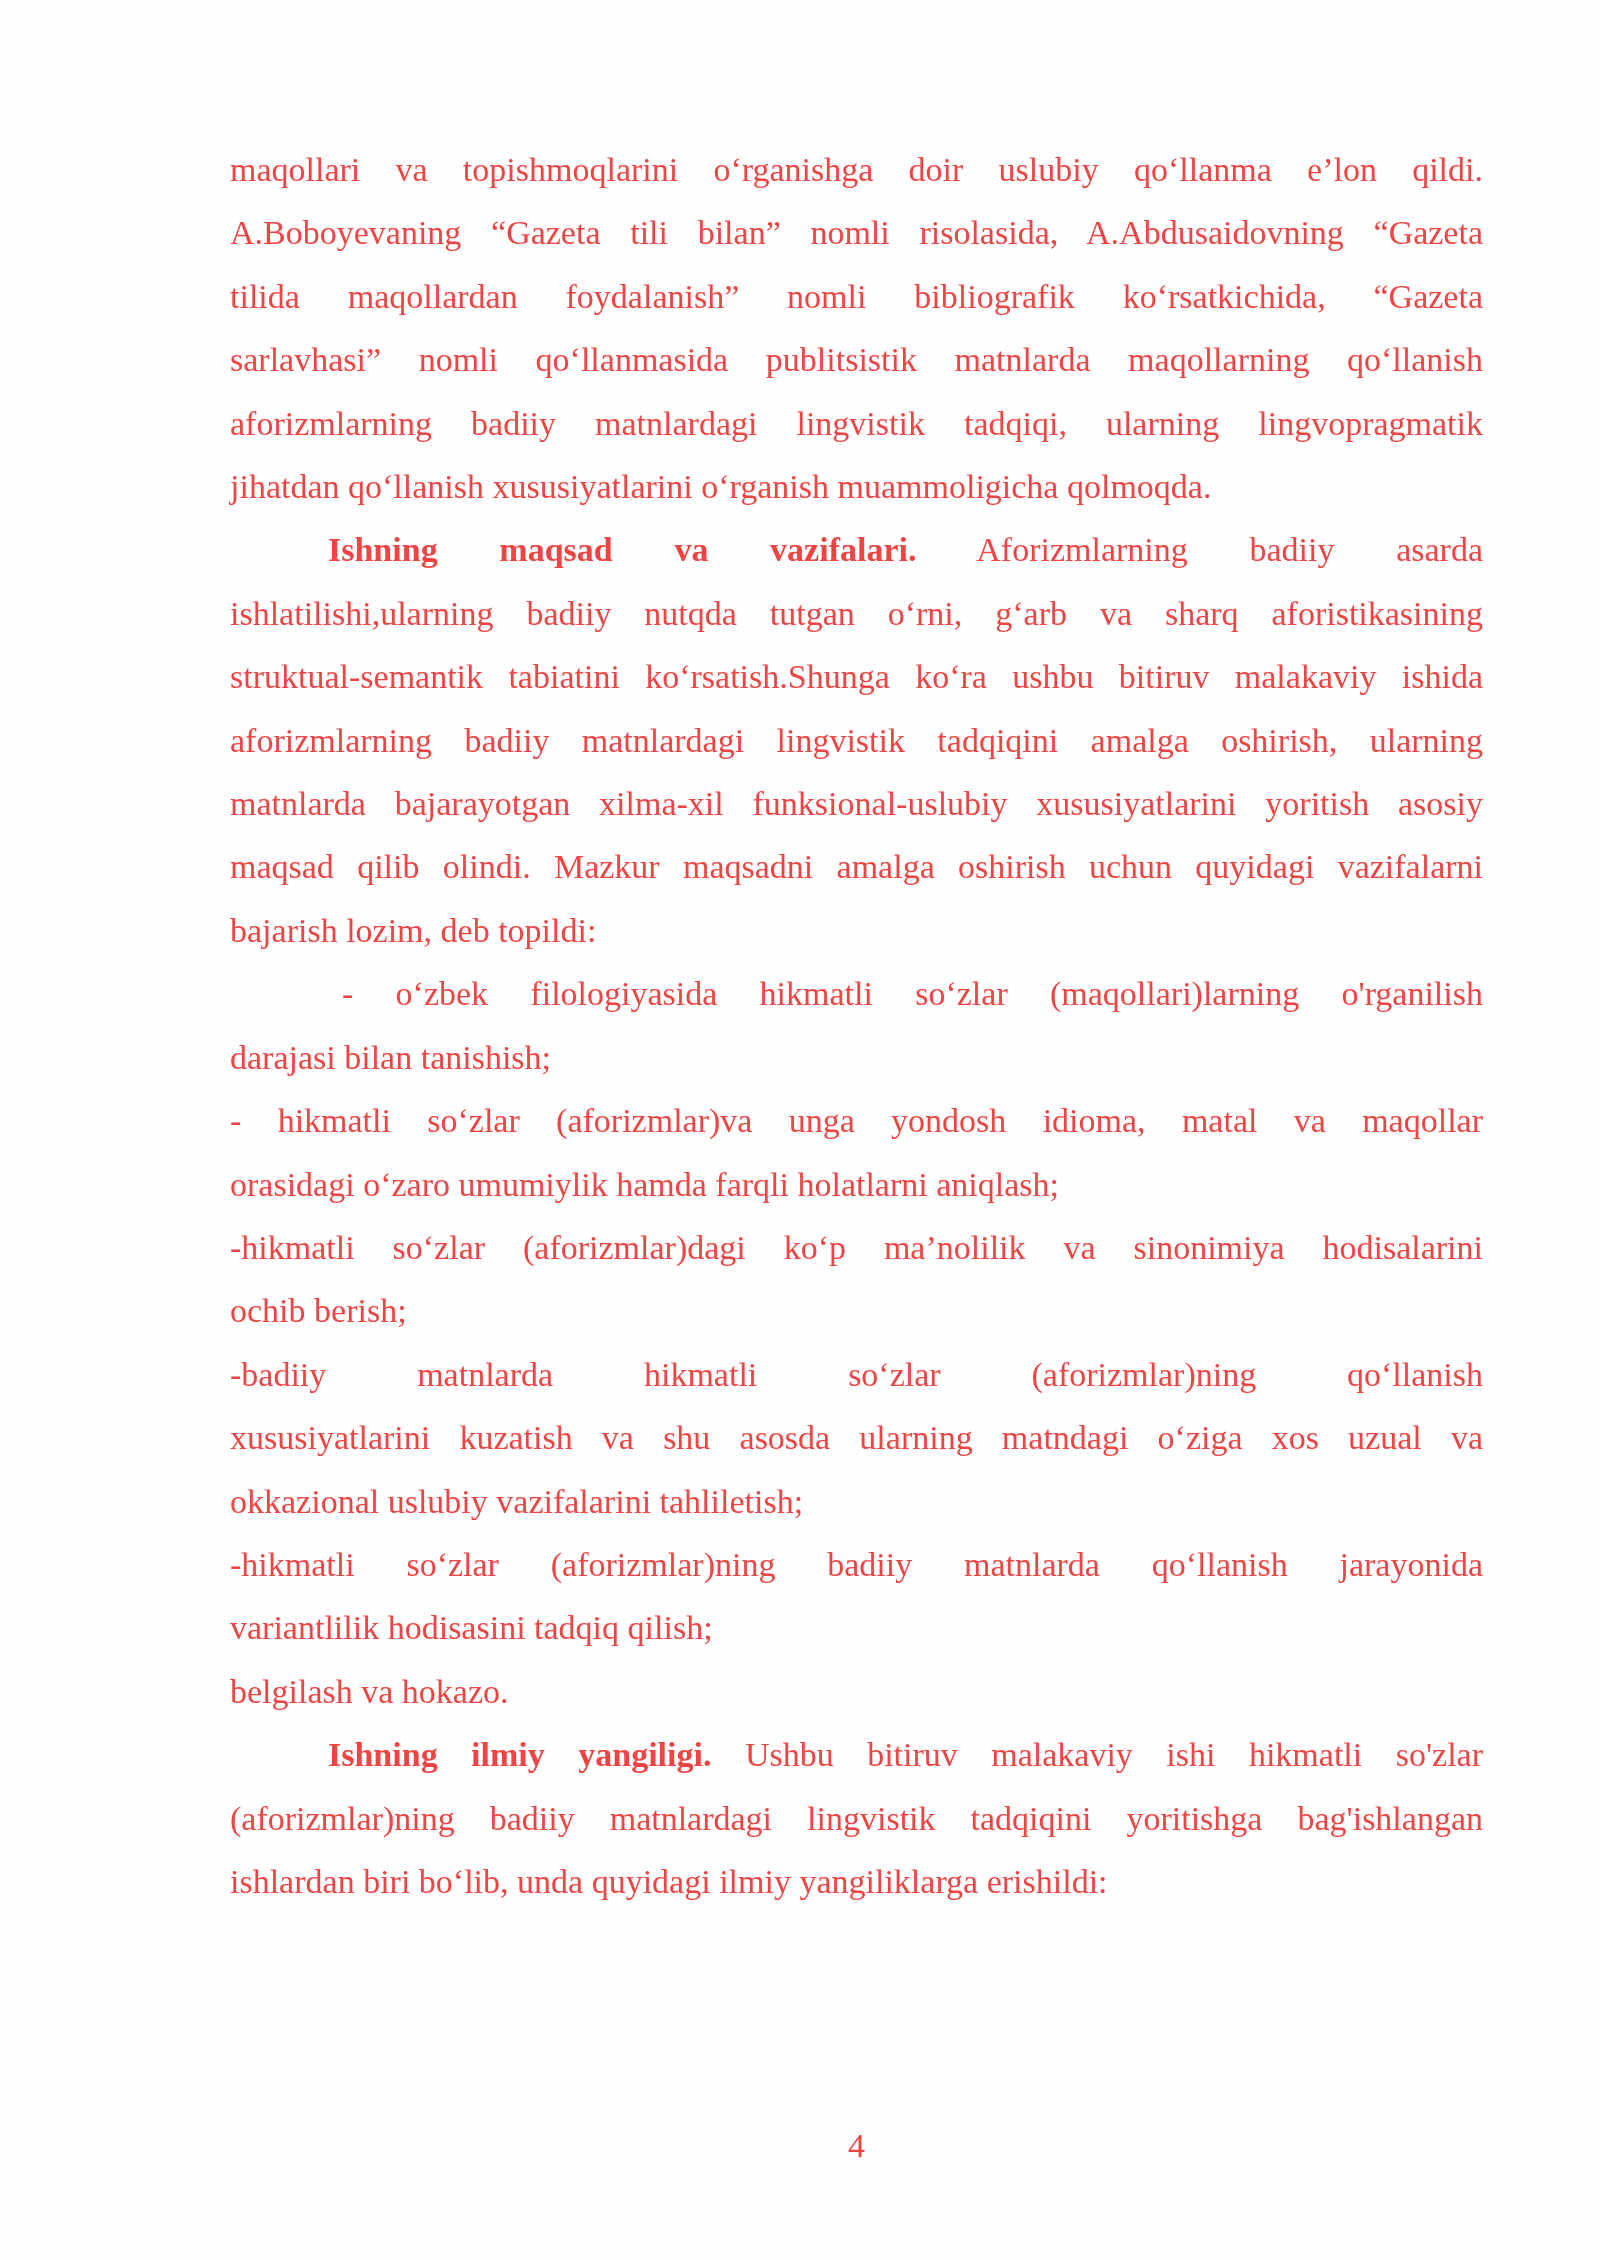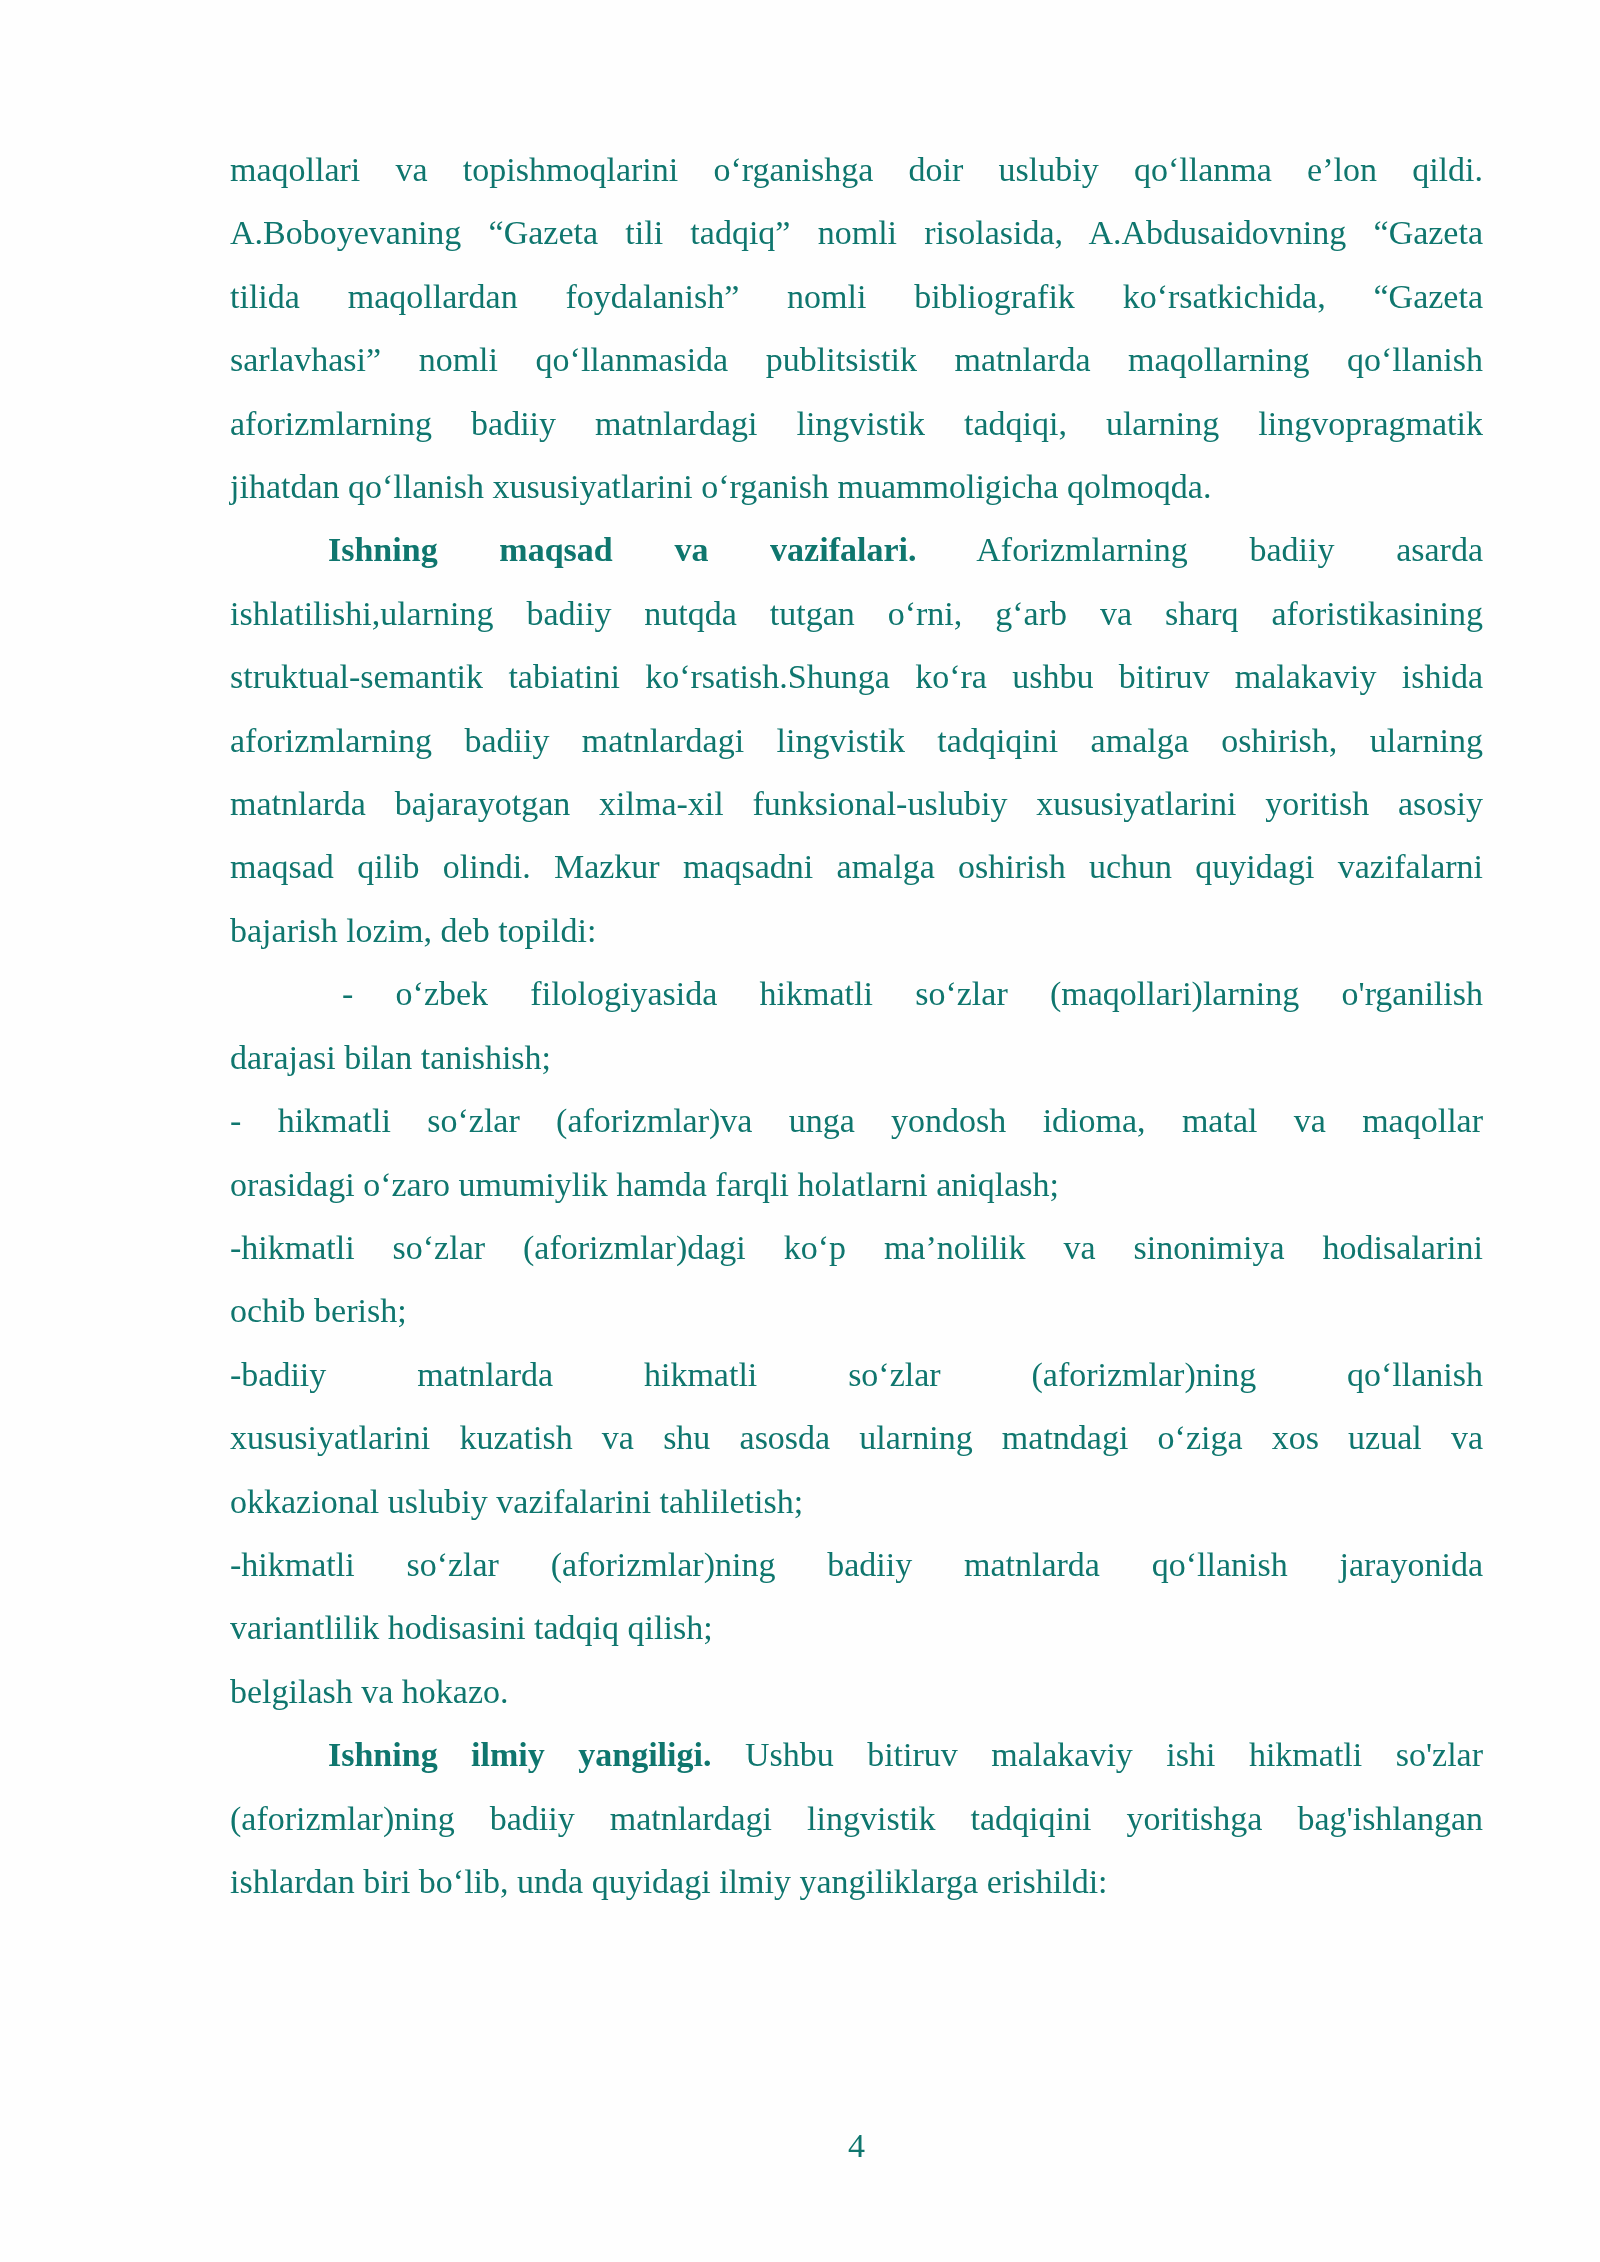--- a/index.html
+++ b/index.html
@@ -5,21 +5,21 @@
   html, body {
     margin: 0;
     padding: 0;
     background: #ffffff;
   }
   .page {
     position: relative;
     width: 1600px;
     height: 2262px;
     background: #fefefe;
-    color: #0f766e;
+    color: #ef4444;
     font-family: "Liberation Serif", "DejaVu Serif", serif;
     font-size: 34px;
     line-height: 63.4px;
     overflow: hidden;
   }
   .content {
     position: absolute;
     left: 230px;
     top: 138px;
     width: 1253px;
@@ -44,21 +44,21 @@
     width: 1253px;
     text-align: center;
   }
 </style>
 </head>
 <body>
 
 <div class="page">
   <div class="content">
     <div class="ln">maqollari va topishmoqlarini o‘rganishga doir uslubiy qo‘llanma e’lon qildi.</div>
-    <div class="ln">A.Boboyevaning “Gazeta tili tadqiq” nomli risolasida, A.Abdusaidovning “Gazeta</div>
+    <div class="ln">A.Boboyevaning “Gazeta tili bilan” nomli risolasida, A.Abdusaidovning “Gazeta</div>
     <div class="ln">tilida maqollardan foydalanish” nomli bibliografik ko‘rsatkichida, “Gazeta</div>
     <div class="ln">sarlavhasi” nomli qo‘llanmasida publitsistik matnlarda maqollarning qo‘llanish</div>
     <div class="ln">aforizmlarning badiiy matnlardagi lingvistik tadqiqi, ularning lingvopragmatik</div>
     <div class="ln last">jihatdan qo‘llanish xususiyatlarini o‘rganish muammoligicha qolmoqda.</div>
     <div class="ln ind"><span class="b">Ishning maqsad va vazifalari.</span><span> Aforizmlarning badiiy asarda</span></div>
     <div class="ln">ishlatilishi,ularning badiiy nutqda tutgan o‘rni, g‘arb va sharq aforistikasining</div>
     <div class="ln">struktual-semantik tabiatini ko‘rsatish.Shunga ko‘ra ushbu bitiruv malakaviy ishida</div>
     <div class="ln">aforizmlarning badiiy matnlardagi lingvistik tadqiqini amalga oshirish, ularning</div>
     <div class="ln">matnlarda bajarayotgan xilma-xil funksional-uslubiy xususiyatlarini yoritish asosiy</div>
     <div class="ln">maqsad qilib olindi. Mazkur maqsadni amalga oshirish uchun quyidagi vazifalarni</div>

